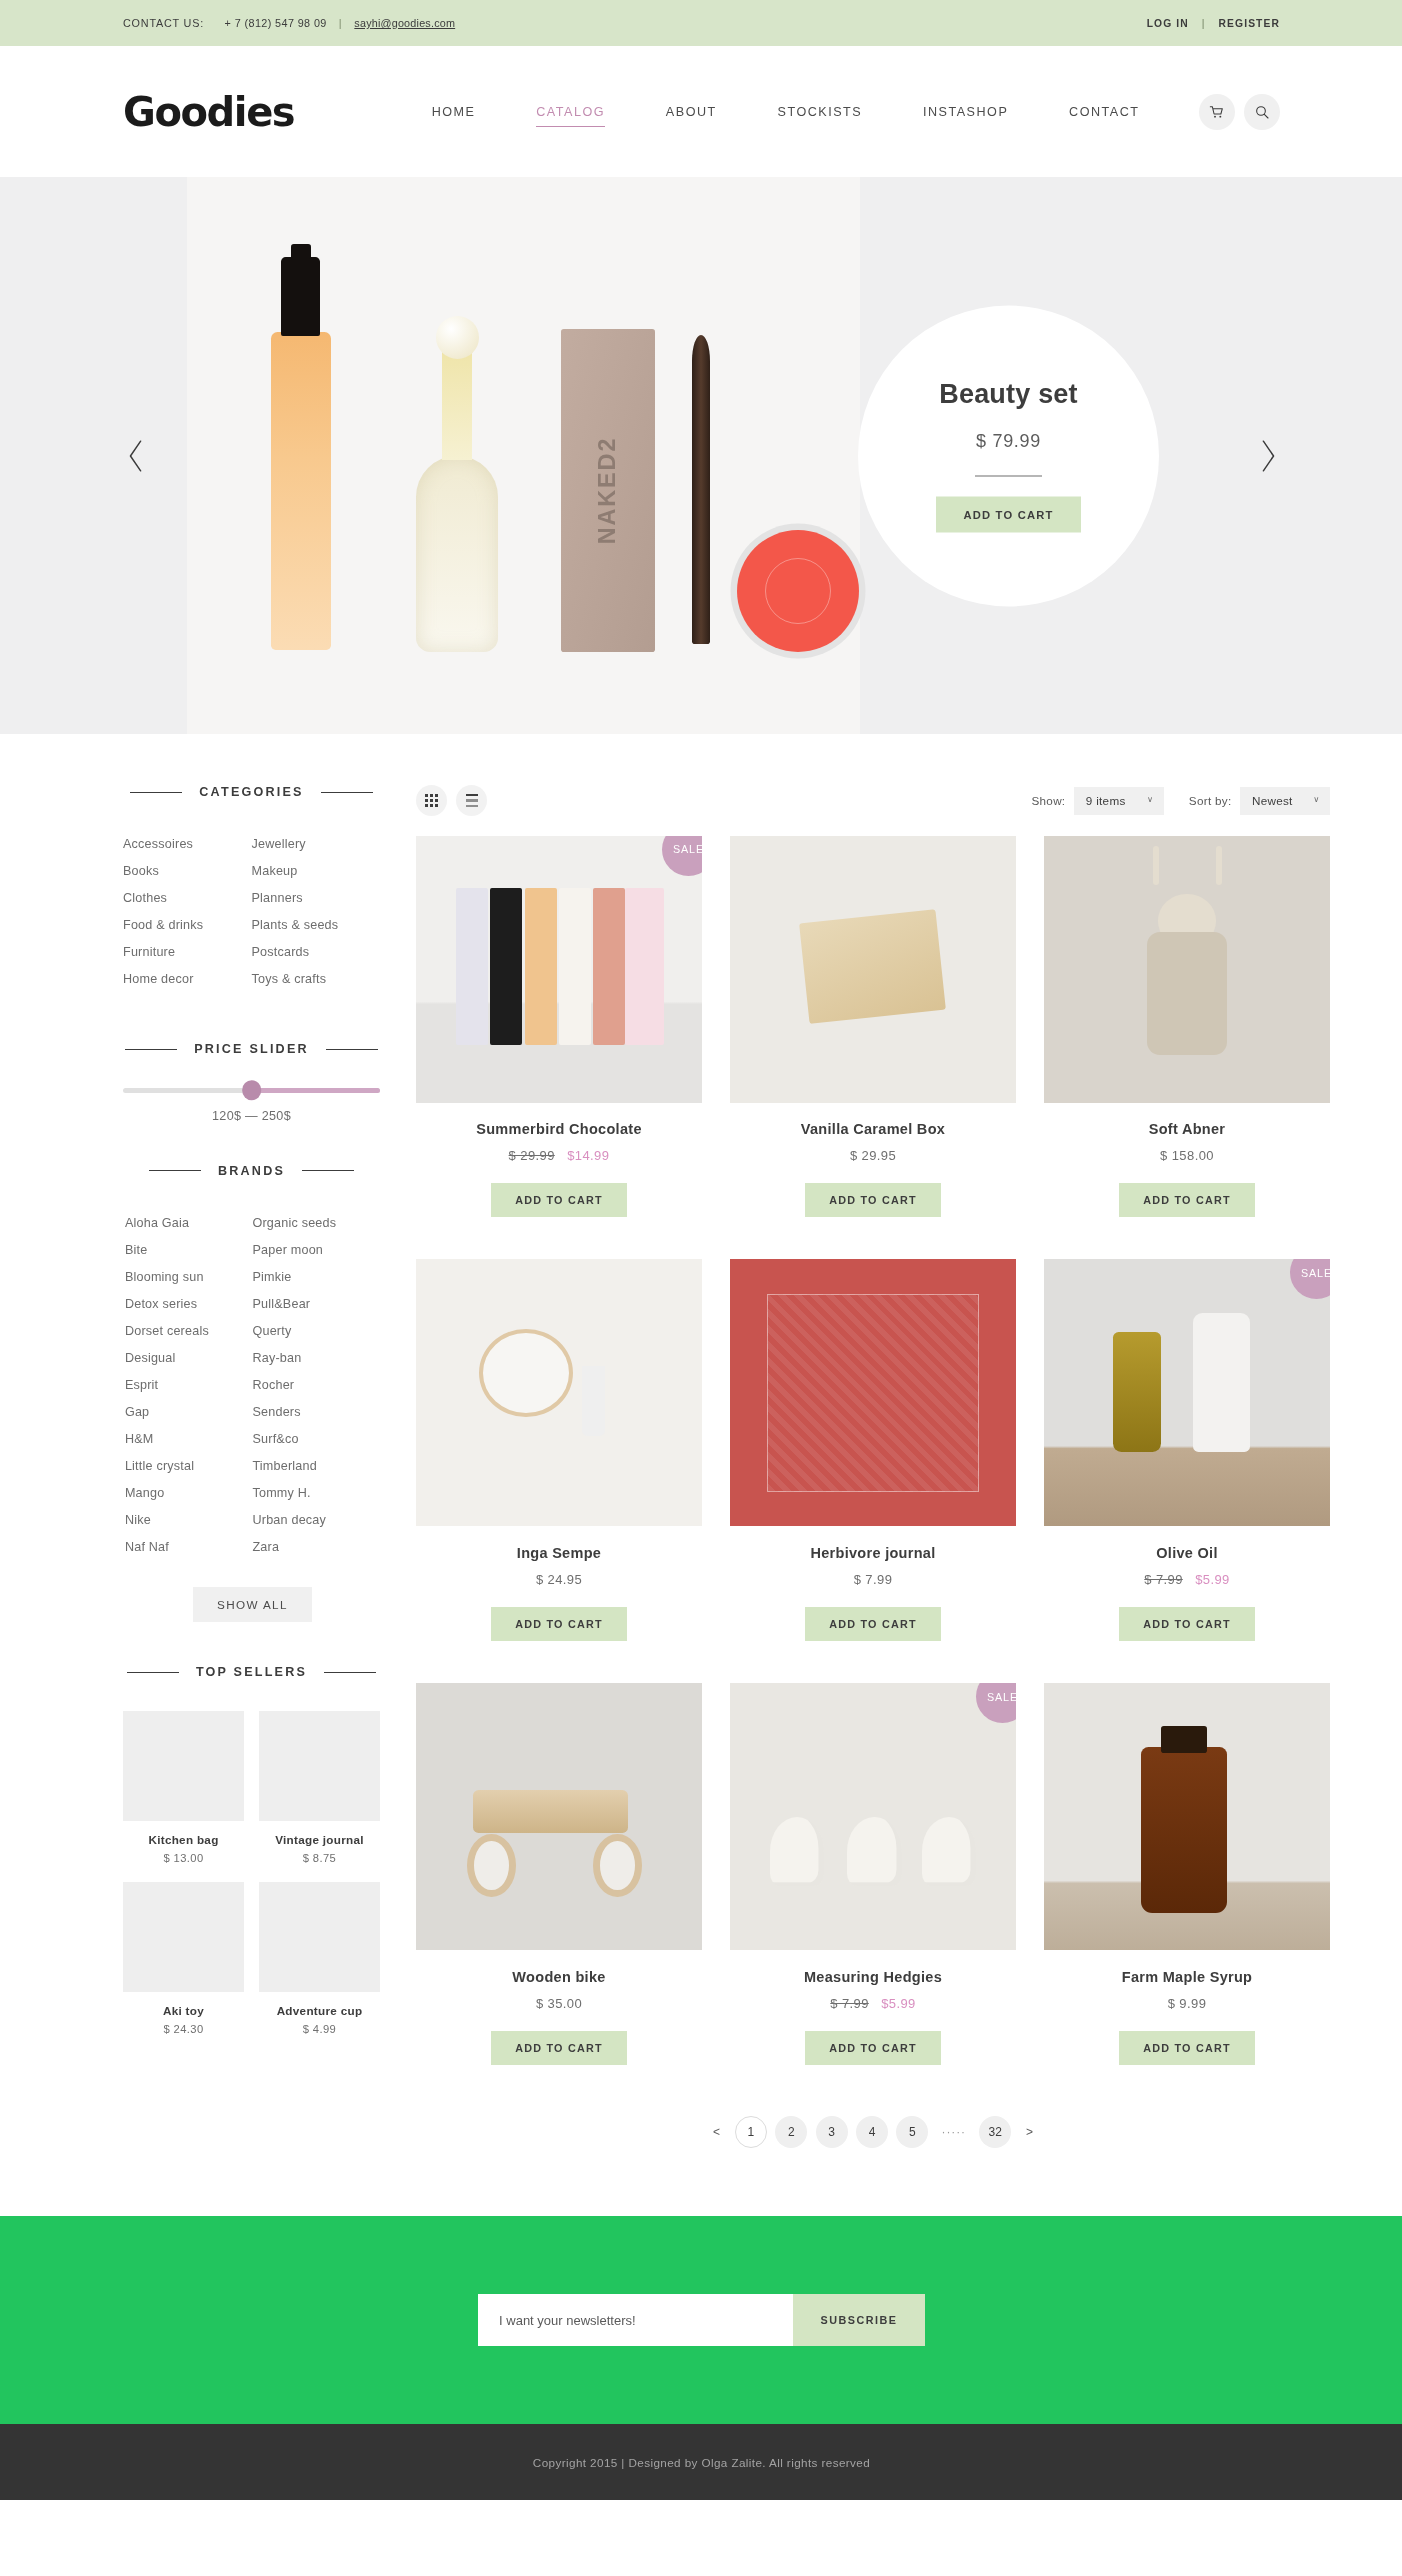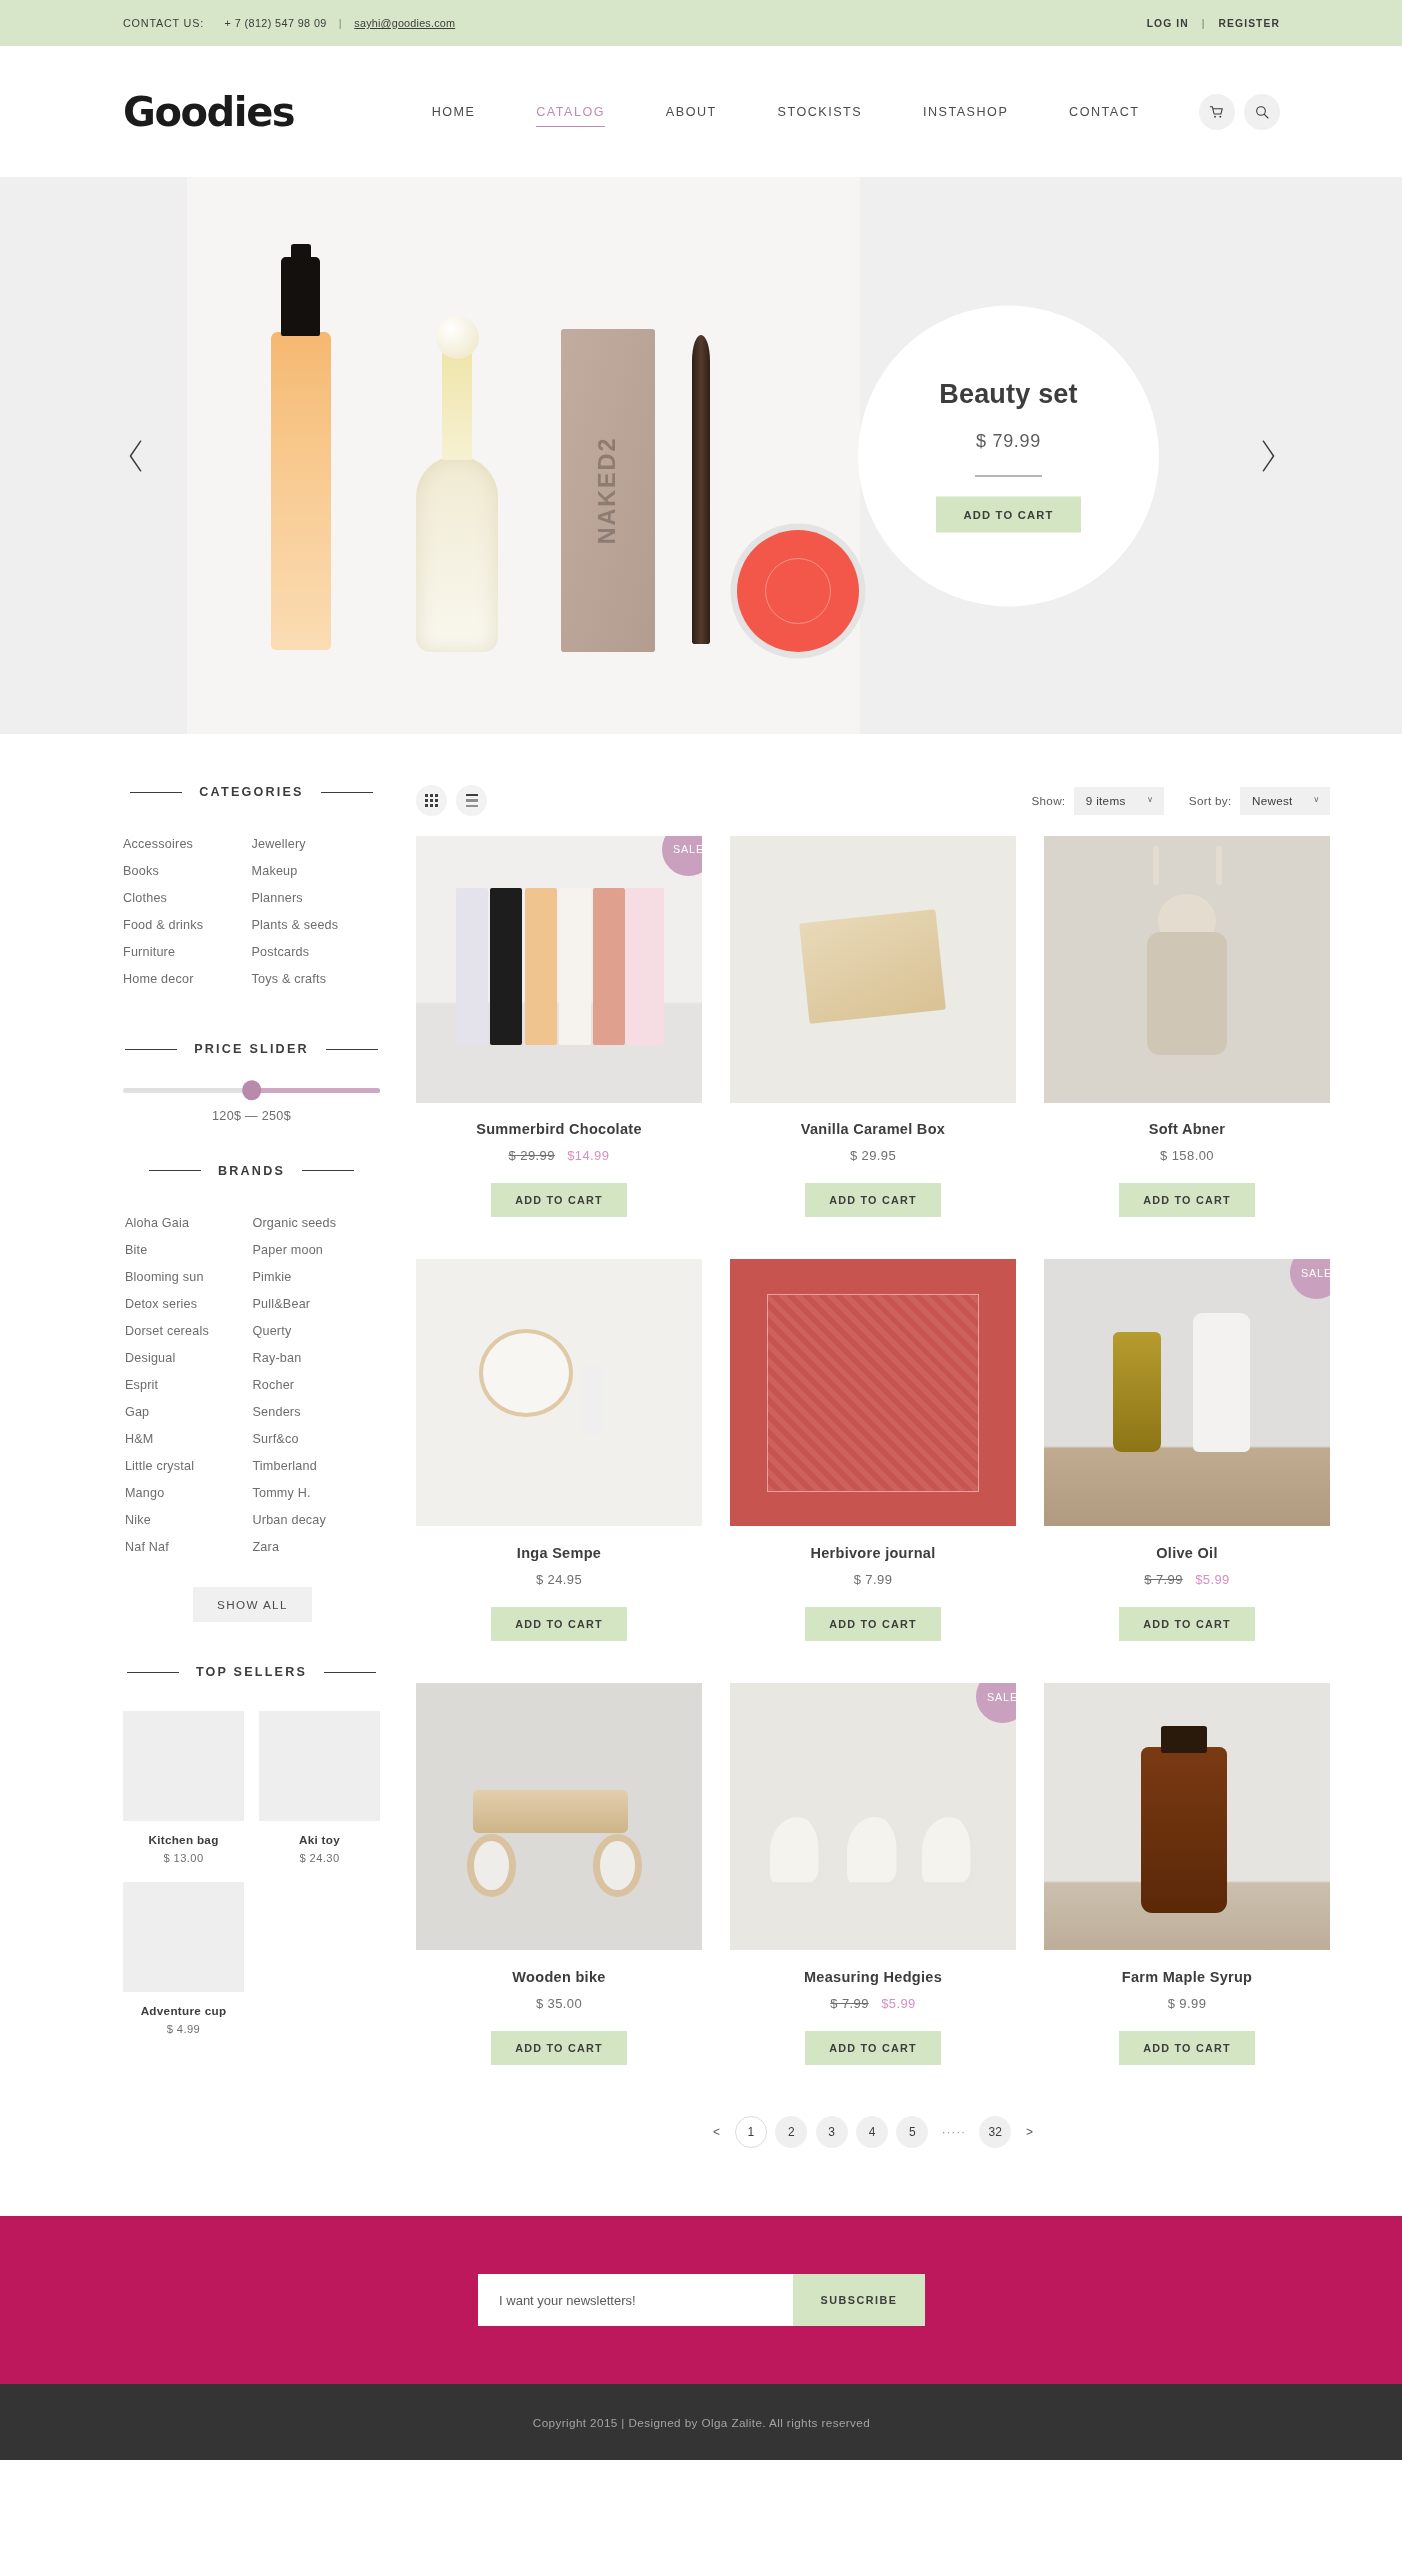--- a/index.html
+++ b/index.html
@@ -246,21 +246,21 @@
     width: 32px; height: 32px; border-radius: 50%; background: #efefef;
     display: flex; align-items: center; justify-content: center;
     font-size: 12px; color: #3d3d3d; cursor: pointer;
   }
   .pg.active { background: #fff; border: 0.9px solid #dcdcdc; }
   .pg.dots { background: transparent; color: #9a9a9a; letter-spacing: 0.9px; width: 34px; }
   .pg-arrow { font-size: 12px; color: #5a5a5a; cursor: pointer; padding: 0 6.5px; }
 
   
   .newsletter {
-    margin-top: 68px; background: #be185d; height: 168px;
+    margin-top: 68px; background: #22c55e; height: 208px;
     display: flex; align-items: center; justify-content: center;
   }
   .news-form { display: flex; }
   .news-input {
     width: 315px; height: 52px; border: none; background: #fff; padding: 0 20.6px;
     font-family: inherit; font-size: 13px; color: #5a5a5a; outline: none;
   }
   .news-input::placeholder { color: #5a5a5a; }
   .news-btn {
     height: 52px; background: #d4e5c3; border: none; font-family: inherit;
@@ -426,20 +426,25 @@
       </div>
 
       <div class="sb-head" style="margin-top:43px">TOP SELLERS</div>
       <div class="sellers">
         <div class="seller">
           <div class="thumb th-bag"></div>
           <div class="nm">Kitchen bag</div>
           <div class="pr">$ 13.00</div>
         </div>
         <div class="seller">
+          <div class="thumb th-journal"></div>
+          <div class="nm">Vintage journal</div>
+          <div class="pr">$ 8.75</div>
+        </div>
+        <div class="seller">
           <div class="thumb th-toy"></div>
           <div class="nm">Aki toy</div>
           <div class="pr">$ 24.30</div>
         </div>
         <div class="seller">
           <div class="thumb th-cup"></div>
           <div class="nm">Adventure cup</div>
           <div class="pr">$ 4.99</div>
         </div>
       </div>

